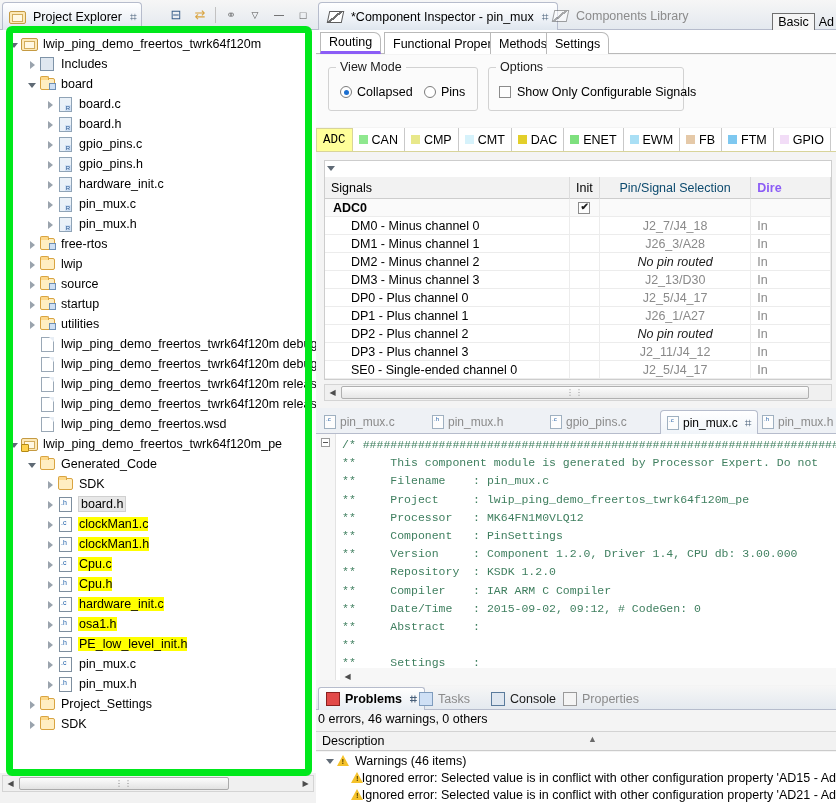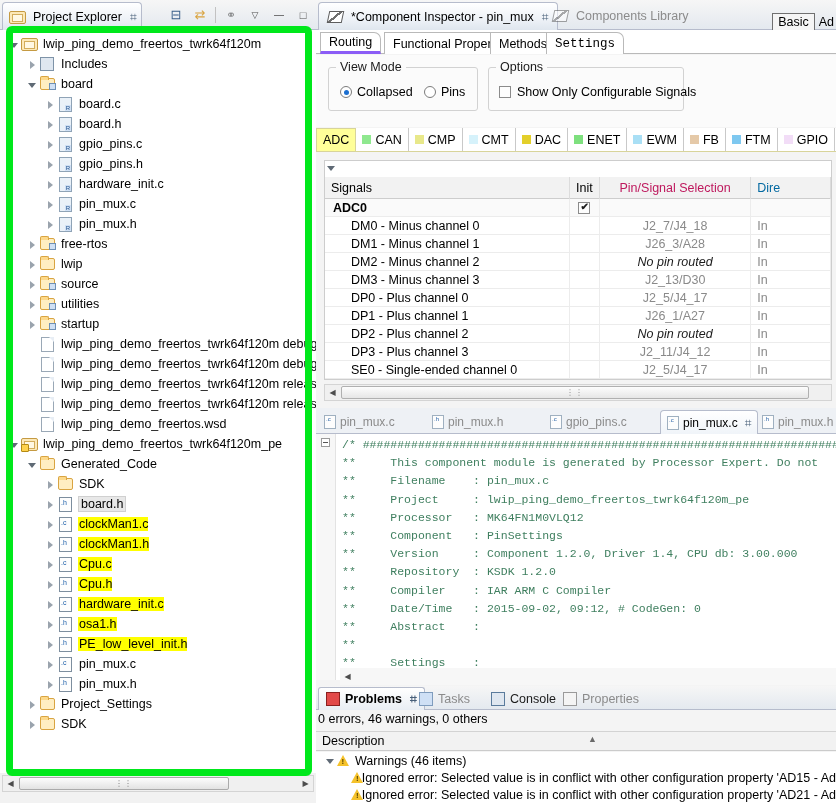--- a/index.html
+++ b/index.html
@@ -159,21 +159,21 @@
      display:inline-block; vertical-align:middle;}
   .cbox.on::after { content:"\2714"; position:absolute; font-size:10px; color:#1d1d1d;
      left:1px; top:-2px;}
 
   
   .periph { position:absolute; left:0; height:24px; display:flex; align-items:stretch;
      background:#fffce0; border-bottom:1px solid #d8d49a; width:520px;}
   .ptab2 { display:flex; align-items:center; gap:4px; padding:0 6px; font-size:12.5px;
      border-right:1px solid #c9c9c9; background:#ffffff; white-space:nowrap;}
   .ptab2.active { background:#ffff99; border:1px solid #d8d49a; border-bottom:none;
-     font-weight:normal;}
+     font-weight:normal;font-family:Liberation Mono, monospace;}
   .sw { width:9px; height:9px; display:inline-block; }
 
   
   .sigtable { position:absolute; left:8px; background:#ffffff; border:1px solid #cdcdcd;}
   .sg-head { display:flex; height:22px; background:#f2f2f2; border-bottom:1px solid #cdcdcd;
      font-size:12.5px; align-items:center;margin-top:16px;}
   .sg-head div { padding:0 6px; border-right:1px solid #dcdcdc; height:22px; display:flex;
      align-items:center;}
   .sg-row { display:flex; height:18px; font-size:12.5px; align-items:center;
      border-bottom:1px solid #ececec;}
@@ -371,31 +371,31 @@
           <span class="lbl-txt">source</span>
         </div>
         <div class="trow">
           <span style="width:26px;flex:0 0 26px;"></span>
           <span class="arrow closed"></span>
           <span class="ico">
             <span class="folder open">
               <span class="badge"></span>
             </span>
           </span>
-          <span class="lbl-txt">utilities</span>
+          <span class="lbl-txt">startup</span>
         </div>
         <div class="trow">
           <span style="width:26px;flex:0 0 26px;"></span>
           <span class="arrow closed"></span>
           <span class="ico">
             <span class="folder open">
               <span class="badge"></span>
             </span>
           </span>
-          <span class="lbl-txt">startup</span>
+          <span class="lbl-txt">utilities</span>
         </div>
         <div class="trow">
           <span style="width:26px;flex:0 0 26px;"></span>
           <span class="arrow"></span>
           <span class="ico">
             <span class="fileico"></span>
           </span>
           <span class="lbl-txt">lwip_ping_demo_freertos_twrk64f120m debug</span>
         </div>
         <div class="trow">
@@ -607,21 +607,21 @@
     <div class="proptabs">
       <div class="ptab active" style="left:4px;">
         <span>Routing</span>
       </div>
       <div class="ptab" style="left:68px;">
         <span>Functional Properties</span>
       </div>
       <div class="ptab" style="left:504px;transform:translateX(-330px);">
         <span>Methods</span>
       </div>
-      <div class="ptab" style="left:560px;transform:translateX(-330px);font-family:Liberation Mono, monospace;">
+      <div class="ptab" style="left:560px;transform:translateX(-330px);">
         <span>Settings</span>
       </div>
     </div>
 
     <div class="insp-body" style="position:absolute;left:0;top:55px;width:520px;height:72px;background:#fbfbfb;">
       <div class="groupbox" style="left:12px;top:12px;width:150px;height:44px;"></div>
       <div class="grouplbl" style="left:20px;top:5px;">View Mode</div>
       <div style="position:absolute;left:24px;top:30px;display:flex;align-items:center;gap:5px;font-size:12.5px;">
         <span class="radio on"></span>
         <span>Collapsed</span>
@@ -679,22 +679,22 @@
           <span class="sw" style="background:#f2ddf7"></span>
           <span>GPIO</span>
         </div>
         <div class="ptab2"></div>
       </div>
 
     <div class="sigtable" style="top:160px;width:508px;">
       <div class="sg-head">
         <div class="c-sig">Signals</div>
         <div class="c-init">Init</div>
-        <div class="c-pin" style="color:#be185d;">Pin/Signal Selection</div>
-        <div class="c-dir" style="color:#0369a1;">Dire</div>
+        <div class="c-pin" style="color:#0c4a6e;">Pin/Signal Selection</div>
+        <div class="c-dir" style="color:#8b5cf6;font-weight:bold;">Dire</div>
       </div>
       <div id="sig-rows">
           <div class="sg-row grp">
             <div class="c-sig"><span class="arrow open" style="display:inline-block;"></span> ADC0</div>
             <div class="c-init">
               <span class="cbox on" style="position:relative;"></span>
             </div>
             <div class="c-pin"></div>
             <div class="c-dir"></div>
           </div>

